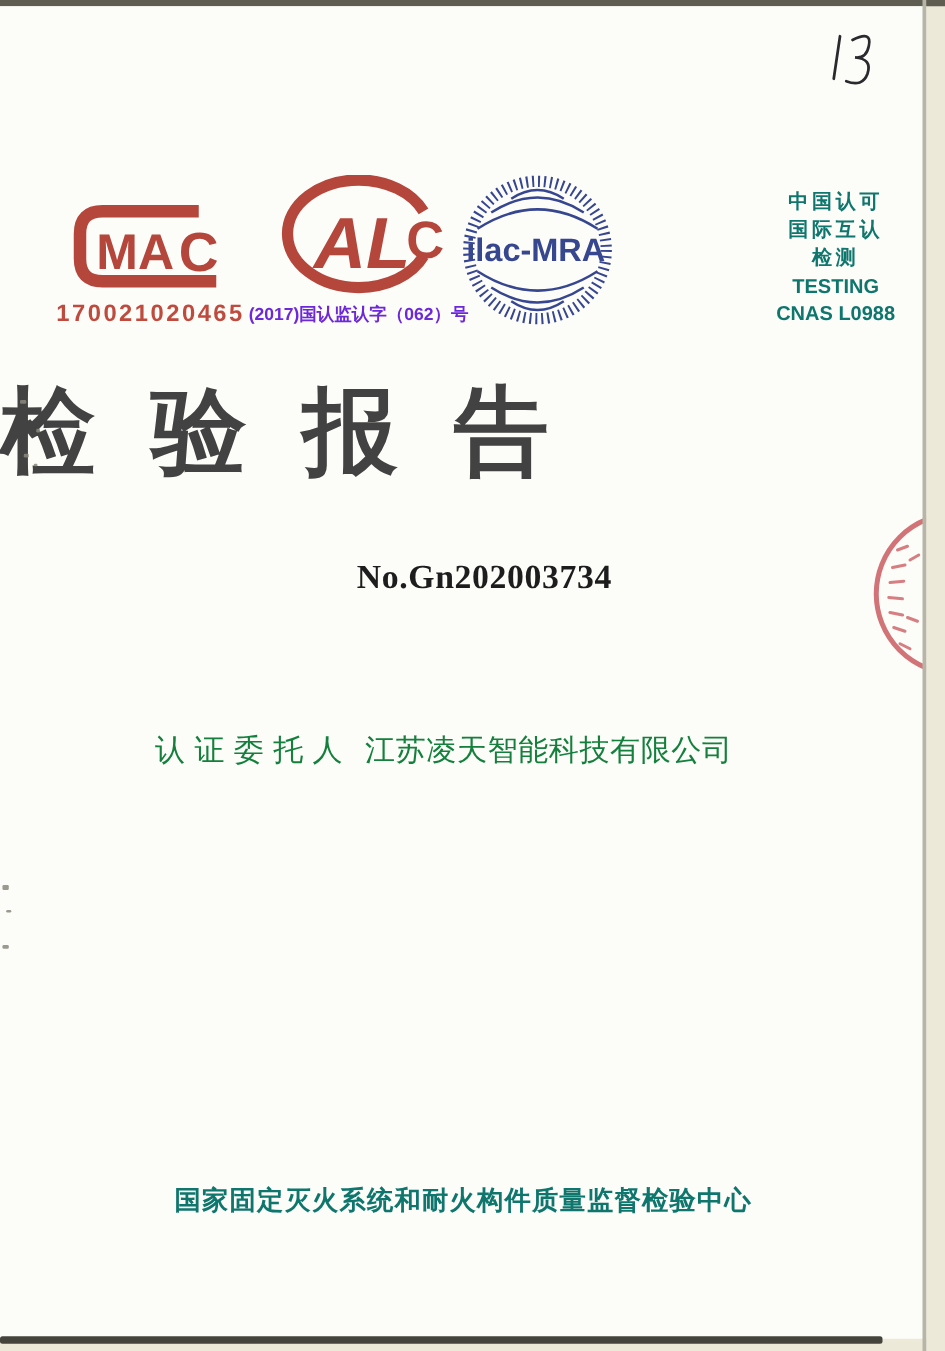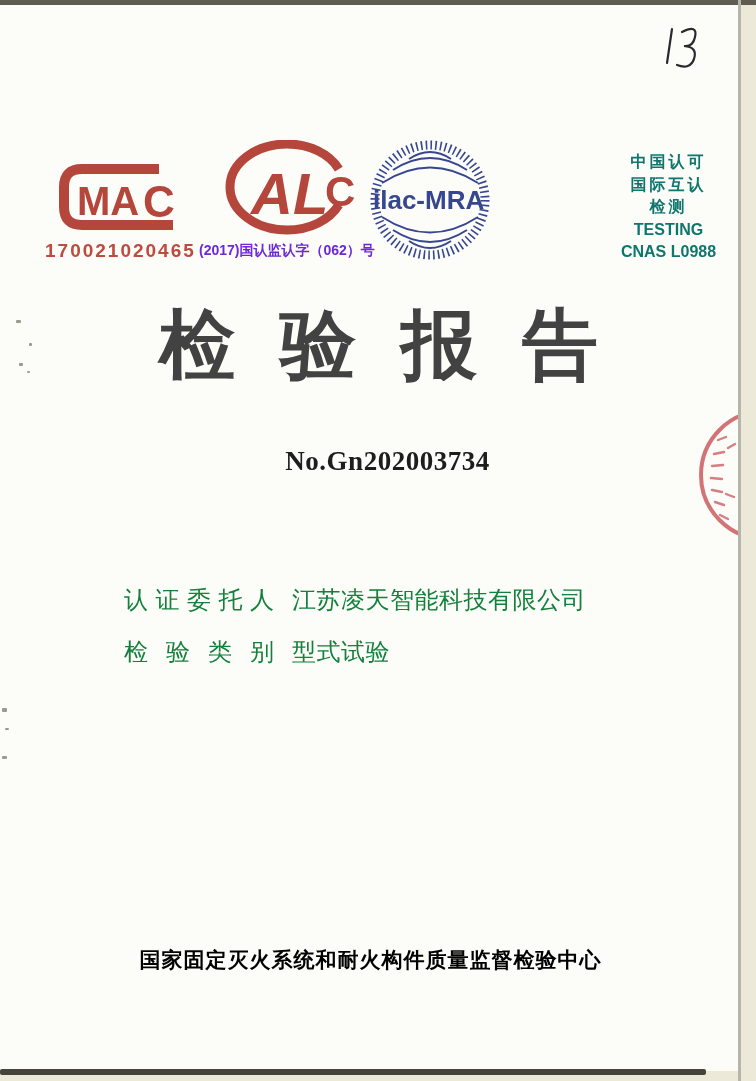--- a/index.html
+++ b/index.html
@@ -43,21 +43,21 @@
     font-weight:bold; font-size:19px; letter-spacing:2px; color:#bf4a3e;
     white-space:nowrap;
   }
   .cal-caption {
     margin-top:2px; font-family:"Liberation Sans",sans-serif;
     font-weight:bold; font-size:14px; color:#6d28d9; white-space:nowrap;
   }
 
   
   .title {
-    position:absolute; left:0; top:290px; width:598px; text-align:right;
+    position:absolute; left:0; top:290px; width:598px; text-align:left;
     font-family:"Liberation Sans","DejaVu Sans",sans-serif;
     font-weight:bold; font-size:76px; color:#424242;
   }
   .title span { letter-spacing:45px; margin-right:-45px; }
 
   .report-no {
     position:absolute; left:0; top:441px; width:741px; text-align:center;
     font-family:"Liberation Serif",serif; font-weight:bold; font-size:27px;
     color:#1d1d1d; letter-spacing:0.5px; transform:translateX(17px);
   }
@@ -70,21 +70,21 @@
   .field-label {
     display:inline-block; width:150px;
     text-align:justify; text-align-last:justify;
     vertical-align:top;
   }
   .field-value { margin-left:12px; letter-spacing:0.5px; }
 
   .footer {
     position:absolute; left:0; top:941px; width:741px; text-align:center;
     font-family:"Liberation Sans","DejaVu Sans",sans-serif;
-    font-weight:bold; font-size:21px; color:#000000; letter-spacing:1px;
+    font-weight:bold; font-size:21px; color:#0f766e; letter-spacing:1px;
   }
 
   
   .handwritten { position:absolute; left:660px; top:18px; }
 
   .stamp-clip {
     position:absolute; left:688px; top:397px; width:53px; height:152px;
     overflow:hidden;
   }
   .stamp-ring {
@@ -152,24 +152,20 @@
     <div class="title">
       <span>检验报告</span>
     </div>
 
     <div class="report-no">No.Gn202003734</div>
 
     <div class="fields">
       <div class="field-row">
         <span class="field-label">认证委托人</span>
         <span class="field-value">江苏凌天智能科技有限公司</span>
-      </div>
-      <div class="field-row">
-        <span class="field-label">检验类别</span>
-        <span class="field-value">型式试验</span>
       </div>
     </div>
 
     <div class="footer">国家固定灭火系统和耐火构件质量监督检验中心</div>
 
     <div class="handwritten" title="13">
       <svg width="46" height="48" viewBox="0 0 46 48">
         <g fill="none" stroke="#2a2a2e" stroke-width="2.2" stroke-linecap="round">
           <path d="M12,6 L7,40"></path>
           <path d="M22,9 Q38,1 35,14 Q33,24 24,23 Q38,24 34,36 Q30,47 17,42"></path>

